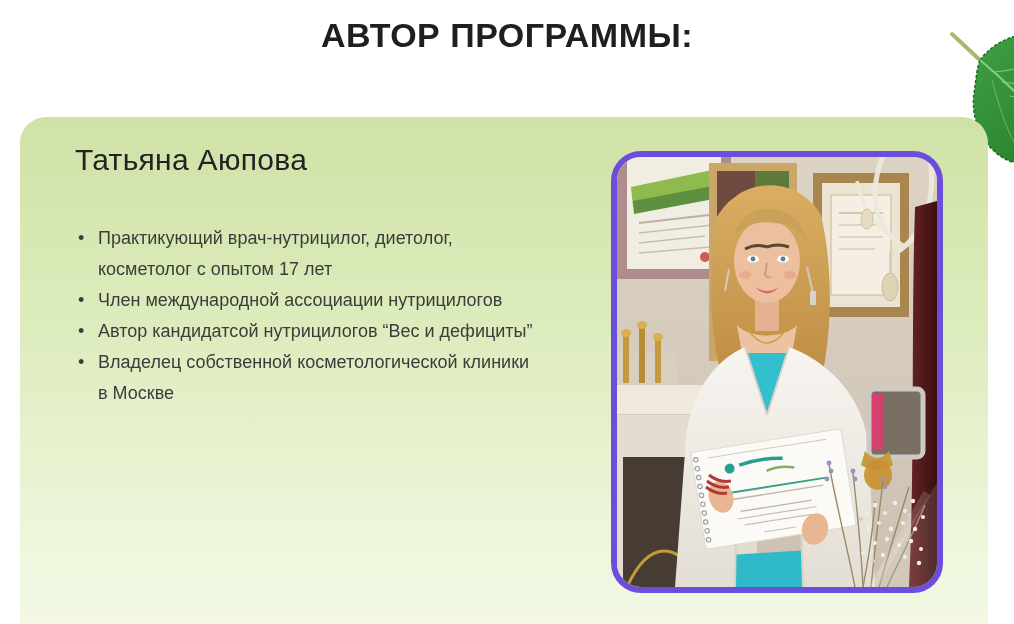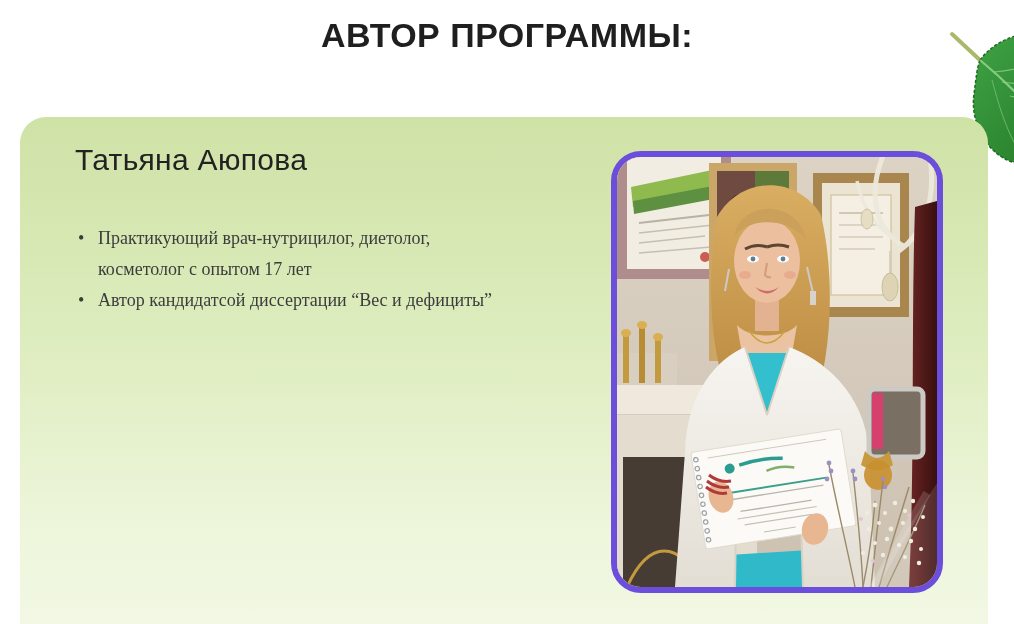--- a/index.html
+++ b/index.html
@@ -18,21 +18,21 @@
     position:absolute; left:20px; top:117px; width:968px; height:560px;
     border-radius:26px;
     background:linear-gradient(180deg, #cfe2a6 0%, #ddecbd 38%, #eef6dc 75%, #f4f9e8 100%);
   }
   .author-name {
     position:absolute; left:55px; top:26px;
     font-size:30px; font-weight:400; color:#222; letter-spacing:0.3px;
   }
   .credentials {
     position:absolute; left:78px; top:106px; width:515px;
-    list-style:none; font-size:18px; line-height:31px; color:#3c3c3c;font-family:Liberation Serif, serif;
+    list-style:none; font-size:18px; line-height:31px; color:#3c3c3c;
   }
   .credentials li { position:relative; white-space:pre-line; }
   .credentials li::before {
     content:"\2022"; position:absolute; left:-20px; top:0;
     font-size:18px; color:#3c3c3c;
   }
   .photo-frame {
     position:absolute; left:591px; top:34px; width:332px; height:442px;
     border:6px solid #6b4edc; border-radius:30px; overflow:hidden;
     background:#d6ccbd;
@@ -64,21 +64,24 @@
     <path d="M46,58 C52,80 58,102 70,124" stroke="#8fd08a" stroke-width="1" fill="none" opacity="0.6"></path>
   </svg>
 </div>
 
 <section class="author-card">
   <h2 class="author-name">Татьяна Аюпова</h2>
 
   <ul class="credentials">
     <li>Практикующий врач-нутрицилог, диетолог,
 косметолог с опытом 17 лет</li>
-    <li>Автор кандидатсой диссертации “Вес и дефициты”</li>
+    <li>Член международной ассоциации нутрицилогов</li>
+    <li>Автор кандидатсой нутрицилогов “Вес и дефициты”</li>
+    <li>Владелец собственной косметологической клиники
+в Москве</li>
   </ul>
 
   <figure class="photo-frame">
     <svg width="320" height="430" viewBox="0 0 320 430">
       <defs>
         <linearGradient id="wallG" x1="0" y1="0" x2="0" y2="1">
           <stop offset="0" stop-color="#ddd3c5"></stop>
             <stop offset="1" stop-color="#ccc1b1"></stop>
         </linearGradient>
         <linearGradient id="curtG" x1="0" y1="0" x2="1" y2="0">

